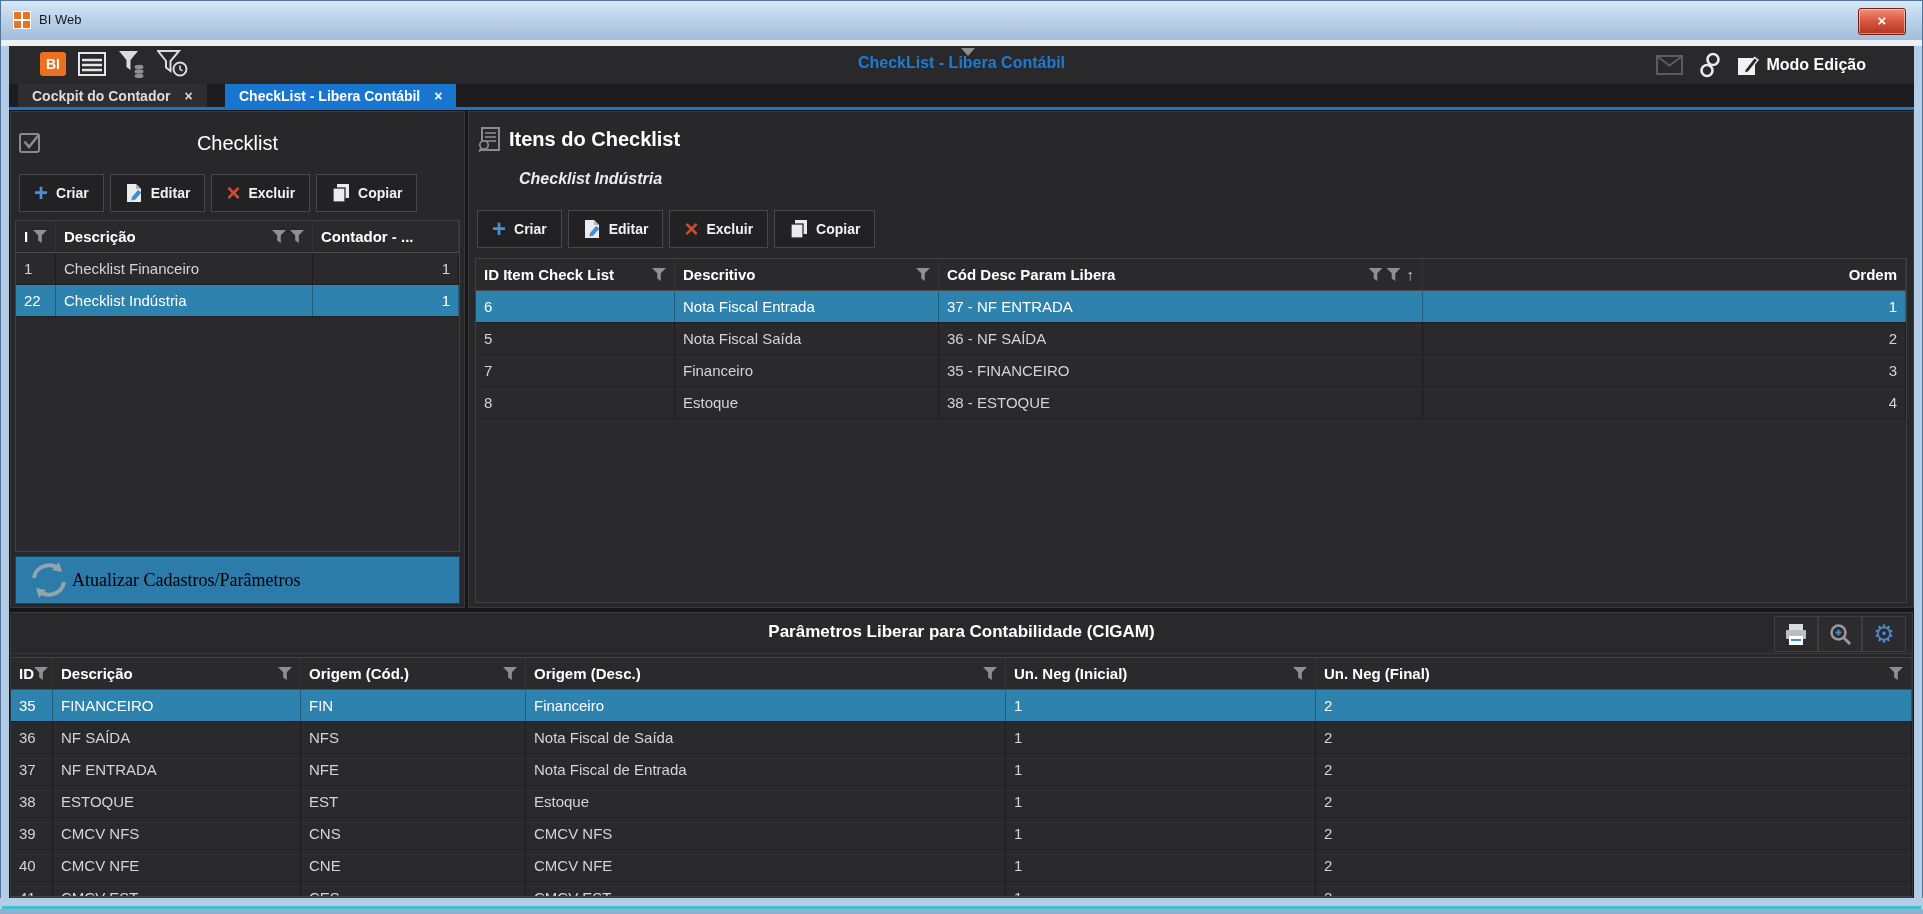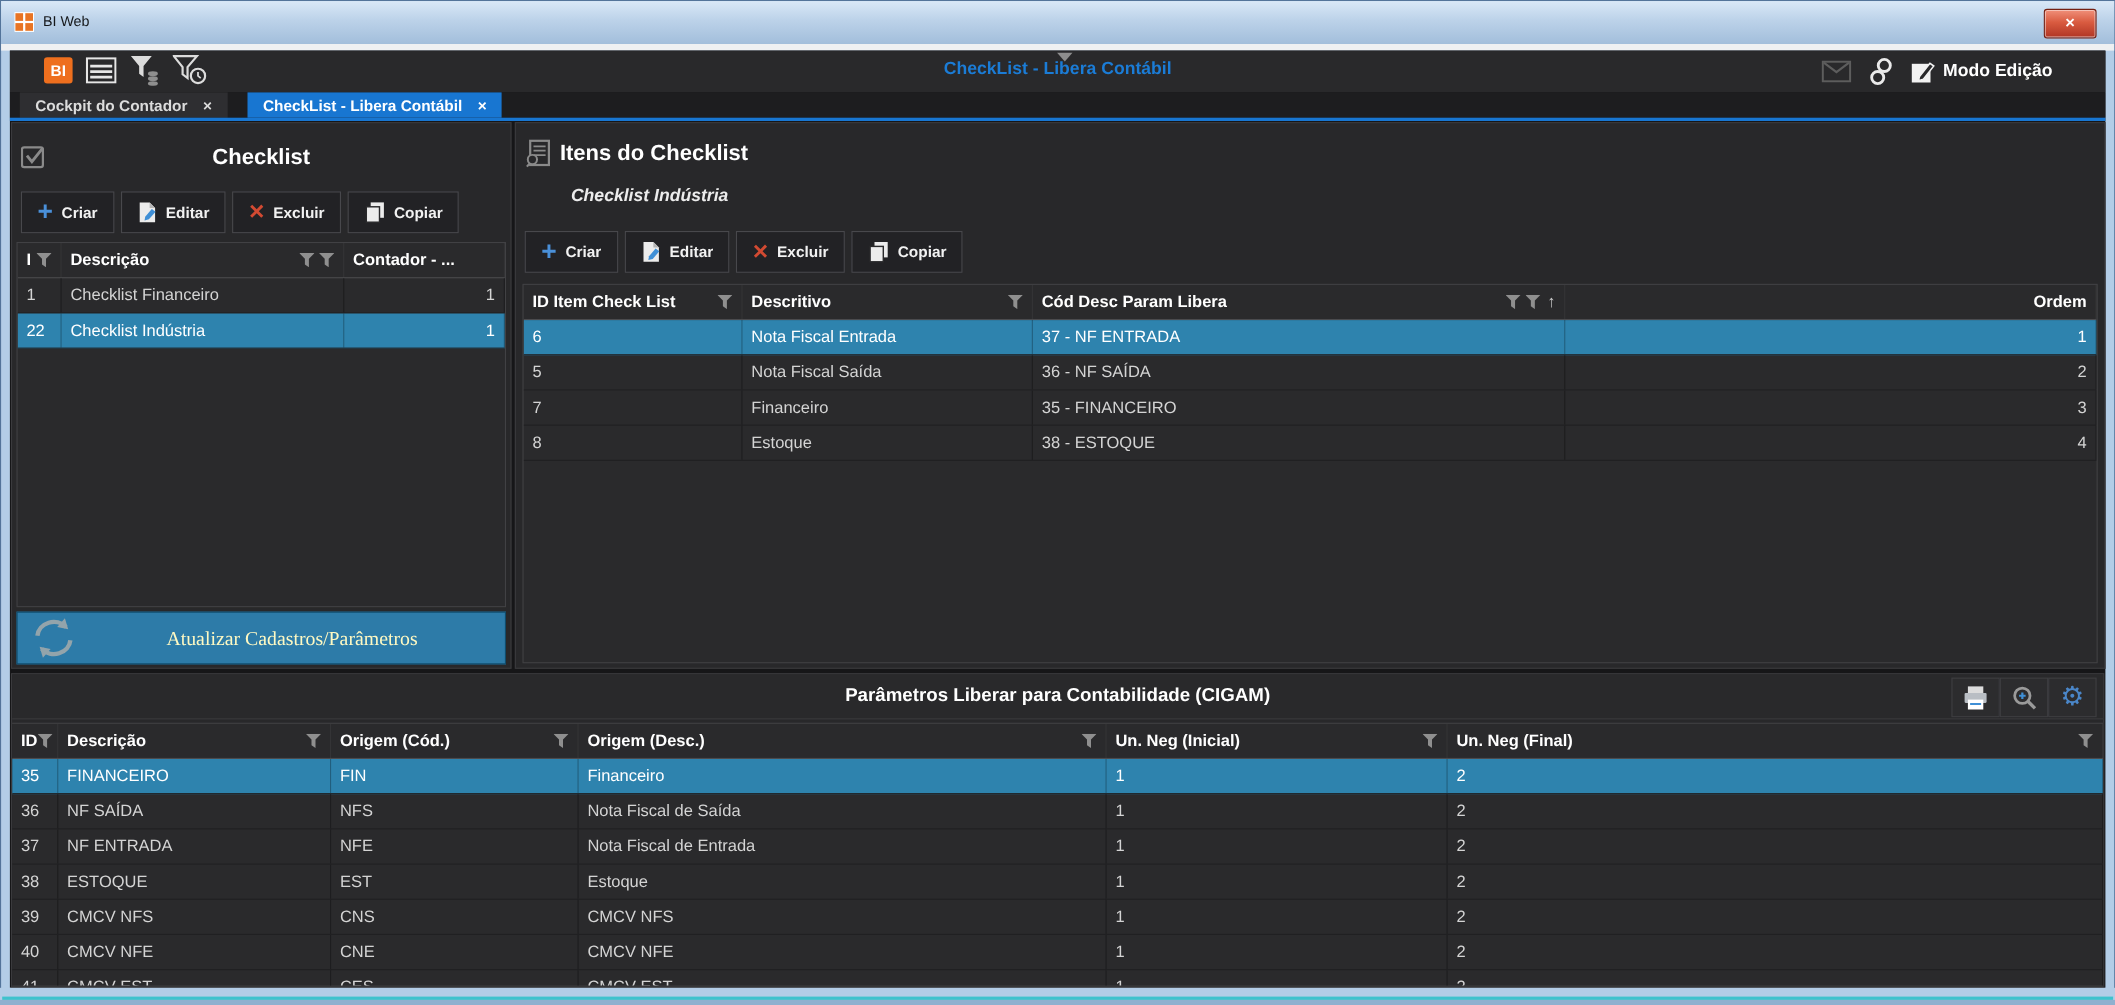--- a/index.html
+++ b/index.html
@@ -31,21 +31,21 @@
   .tab{position:absolute;top:0;height:23px;display:flex;align-items:center;gap:14px;padding:0 14px;
     font-size:14px;font-weight:600;color:#dcdcdc;background:#2e2e31;cursor:pointer;white-space:nowrap;}
   .tab.active{background:#1876d1;color:#fff;}
   .tabx{font-size:14px;font-weight:bold;cursor:pointer;}
   .tab-underline{position:absolute;left:0;top:61px;width:1905px;height:3px;background:#1876d1;}
   
   .panel{position:absolute;background:#28282a;border:1px solid #3a3a3d;box-sizing:border-box;}
   .p-left{left:1px;top:65px;width:455px;height:497px;}
   .p-right{left:459px;top:65px;width:1446px;height:497px;}
   .p-bottom{left:1px;top:566px;width:1903px;height:286px;overflow:hidden;}
-  .p-title-c{position:absolute;left:0;top:20px;width:100%;text-align:center;color:#fff;font-weight:bold;font-size:20px;}
+  .p-title-c{position:absolute;left:0;top:20px;width:100%;text-align:center;color:#fff;font-weight:normal;font-size:20px;}
   .hdr-ico{position:absolute;left:8px;top:18px;}
   .btn-row{position:absolute;left:8px;display:flex;gap:6px;}
   .ui-btn{height:36px;display:flex;align-items:center;gap:8px;padding:0 14px;background:#222225;
     border:1px solid #48484c;color:#f2f2f2;font-size:14px;font-weight:bold;cursor:pointer;}
   .glyph-plus{color:#4a90d9;font-size:24px;font-weight:bold;line-height:20px;}
   .glyph-x{color:#d24a32;font-size:24px;font-weight:bold;line-height:20px;}
   
   .tablebox{position:absolute;background:#2a2a2c;border:1px solid #414144;box-sizing:border-box;overflow:hidden;}
   .thead,.trow{display:grid;align-items:center;}
   .thead{height:31px;border-bottom:1px solid #4b4b4e;color:#fff;font-weight:bold;font-size:15px;}
@@ -60,21 +60,21 @@
     clip-path:polygon(0 0,100% 0,63% 40%,63% 100%,37% 80%,37% 40%);flex:none;}
   .mla{margin-left:auto;}
   .fpair{display:flex;gap:4px;align-items:center;}
   .sortglyph{color:#c9c9c9;font-size:15px;font-weight:bold;margin-left:2px;}
   .cols-left{grid-template-columns:40px 257px 1fr;}
   .cols-right{grid-template-columns:199px 264px 484px 1fr;}
   .cols-bottom{grid-template-columns:42px 248px 225px 480px 310px 1fr;}
   
   .refresh-btn{position:absolute;left:4px;top:444px;width:445px;height:48px;background:#2d7ba8;
     border:1px solid #0f4c6c;box-sizing:border-box;display:flex;align-items:center;cursor:pointer;}
-  .refresh-btn .lbl{flex:1;text-align:center;color:#fef9c3;font-size:18px;font-family:"Liberation Serif","DejaVu Serif",serif;}
+  .refresh-btn .lbl{flex:1;text-align:left;color:#000000;font-size:18px;font-family:"Liberation Serif","DejaVu Serif",serif;}
   .refresh-btn svg{margin-left:10px;flex:none;}
   
   .ri-title{position:absolute;left:40px;top:16px;color:#fff;font-weight:bold;font-size:20px;}
   .ri-sub{position:absolute;left:50px;top:58px;color:#ececec;font-weight:bold;font-style:italic;font-size:16px;}
   
   .bp-header{position:absolute;left:0;top:0;width:100%;height:40px;background:#29292b;border-bottom:1px solid #39393c;}
   .bp-title{position:absolute;left:0;top:9px;width:100%;text-align:center;color:#fff;font-weight:bold;font-size:17px;}
   .bp-icons{position:absolute;right:6px;top:3px;display:flex;}
   .bp-icon-btn{width:42px;height:34px;background:#2c2c2e;border:1px solid #3e3e41;display:flex;
     align-items:center;justify-content:center;cursor:pointer;}

